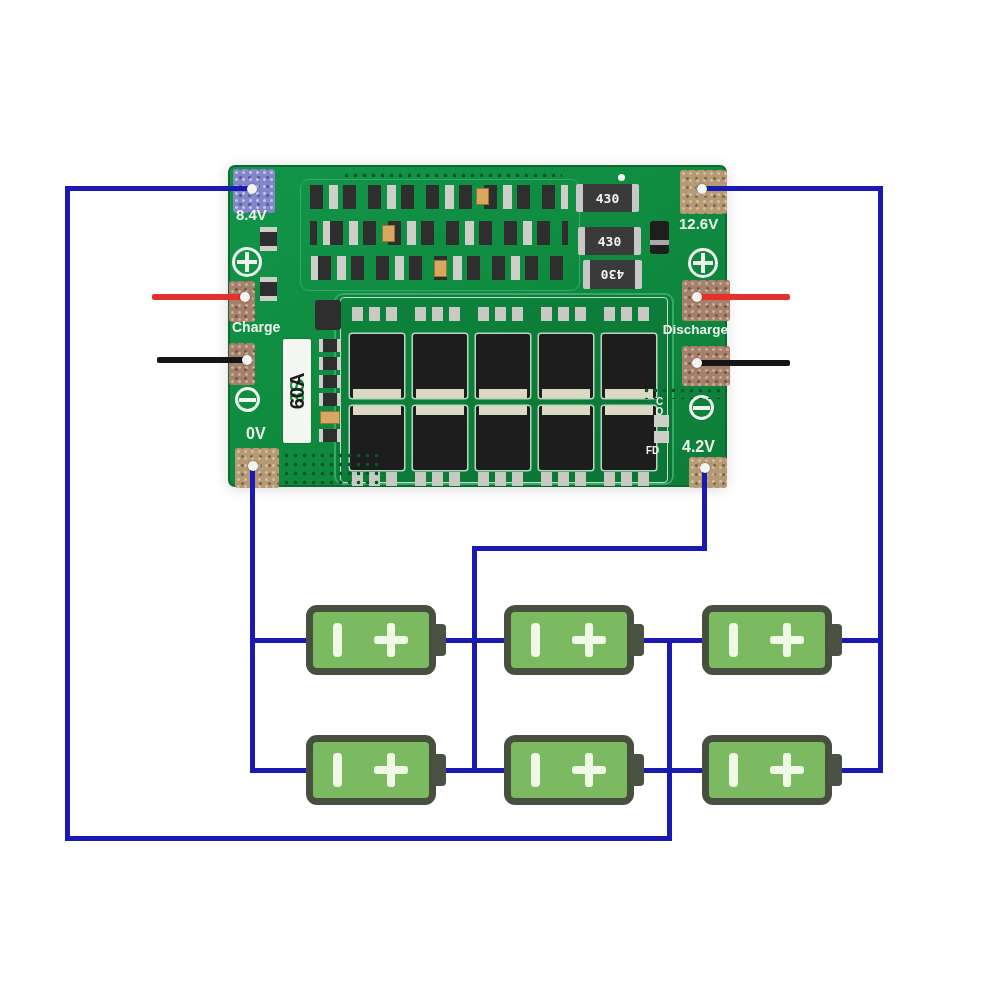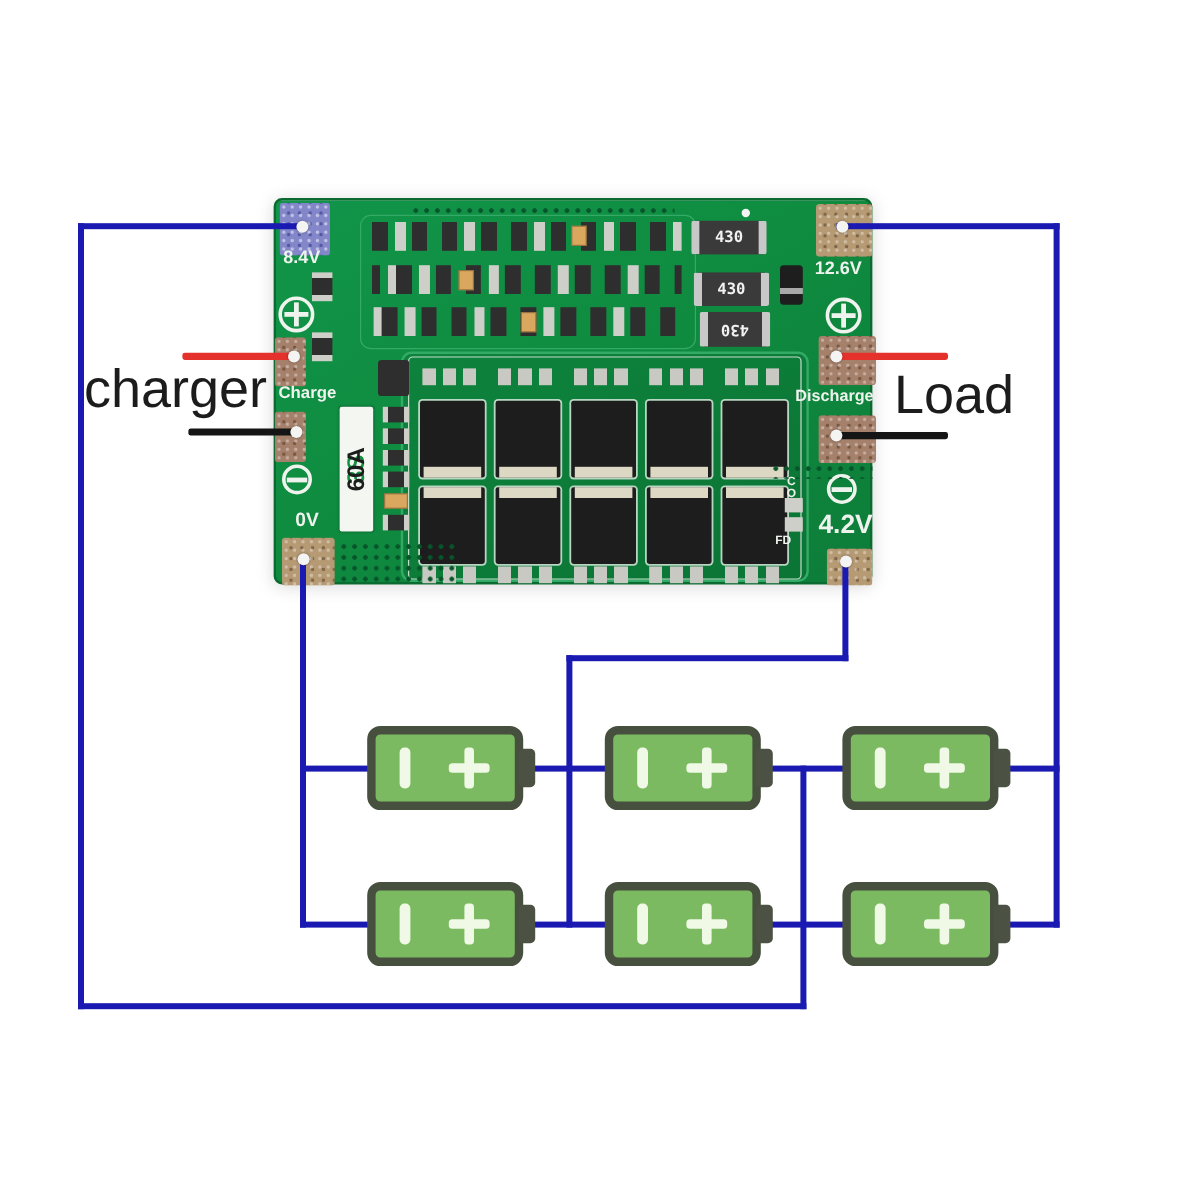--- a/index.html
+++ b/index.html
@@ -99,22 +99,20 @@
   <div class="wire wb z2" style="left:250px;top:768px;width:62px;height:5px"></div>
   <div class="wire wb z2" style="left:430px;top:768px;width:78px;height:5px"></div>
   <div class="wire wb z2" style="left:630px;top:768px;width:76px;height:5px"></div>
   <div class="wire wb z2" style="left:830px;top:768px;width:53px;height:5px"></div>
 
   <div class="wire wr z2" style="left:152px;top:294px;width:96px;height:6px"></div>
   <div class="wire wk z2" style="left:157px;top:357px;width:93px;height:6px"></div>
   <div class="wire wr z2" style="left:697px;top:294px;width:93px;height:6px"></div>
   <div class="wire wk z2" style="left:697px;top:360px;width:93px;height:6px"></div>
 
-  <div class="biglabel" style="left:70px;top:298px">charger</div>
-  <div class="biglabel" style="left:745px;top:303px">Load</div>
 
   <div id="board">
 
     <div class="tracebox" style="left:70px;top:12px;width:280px;height:112px;border-width:1.5px"></div>
     <div class="tracebox" style="left:104px;top:126px;width:340px;height:192px;background:rgba(0,0,0,.08)"></div>
     <div class="silkbox" style="left:110px;top:130px;width:328px;height:186px"></div>
 
     <div class="smd-row" style="left:80px;top:18px"></div>
     <div class="smd-row" style="left:80px;top:54px;background-position:20px 0"></div>
     <div class="smd-row" style="left:80px;top:89px;background-position:8px 0"></div>
@@ -161,21 +159,21 @@
     <div class="pad rough" style="left:452px;top:179px;width:48px;height:40px"></div>
     <div class="silktext" style="left:428px;top:156px;width:70px;text-align:right;font-size:13.5px">Discharge</div>
     <div class="sym-minus" style="left:5px;top:220px;width:25px;height:25px"></div>
     <div class="sym-minus" style="left:459px;top:228px;width:25px;height:25px"></div>
     <div class="silktext" style="left:16px;top:259px;font-size:16px">0V</div>
     <div class="pad" style="left:5px;top:281px;width:44px;height:40px"></div>
     <div class="silktext vtext" style="left:424px;top:229px;font-size:10px">CO</div>
     <div class="chip-plain" style="left:424px;top:248px;width:15px;height:12px"></div>
     <div class="chip-plain" style="left:424px;top:264px;width:15px;height:12px"></div>
     <div class="silktext" style="left:416px;top:279px;font-size:10px">FD</div>
-    <div class="silktext" style="left:452px;top:259px;font-size:22px">4.2V</div>
+    <div class="silktext" style="left:452px;top:272px;font-size:16px">4.2V</div>
     <div class="pad" style="left:459px;top:290px;width:38px;height:31px"></div>
 
     <div class="ratingbox" style="left:53px;top:172px;width:28px;height:104px">
       <div class="rating-inner">
         <b class="rs">3S</b>
           <b class="rc">60A</b>
       </div>
     </div>
 
     <div class="viagrid" style="left:52px;top:284px;width:98px;height:34px"></div>

